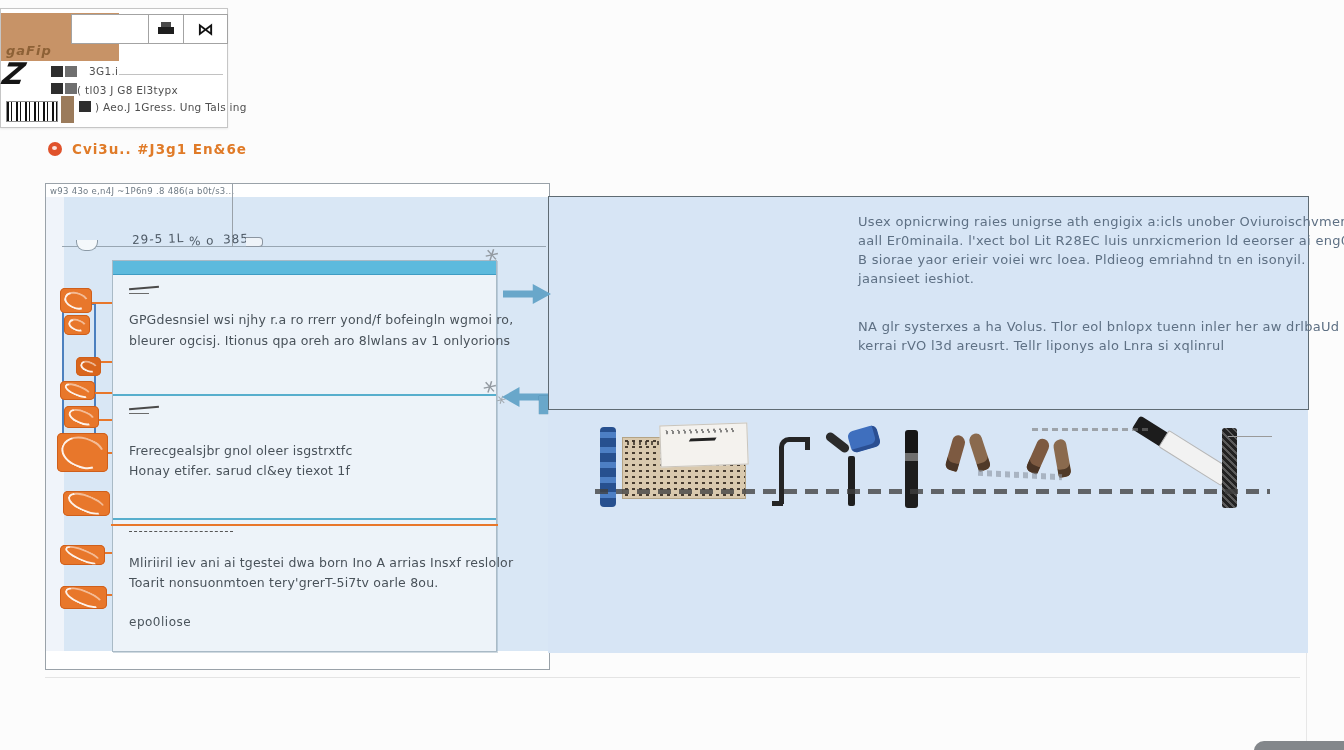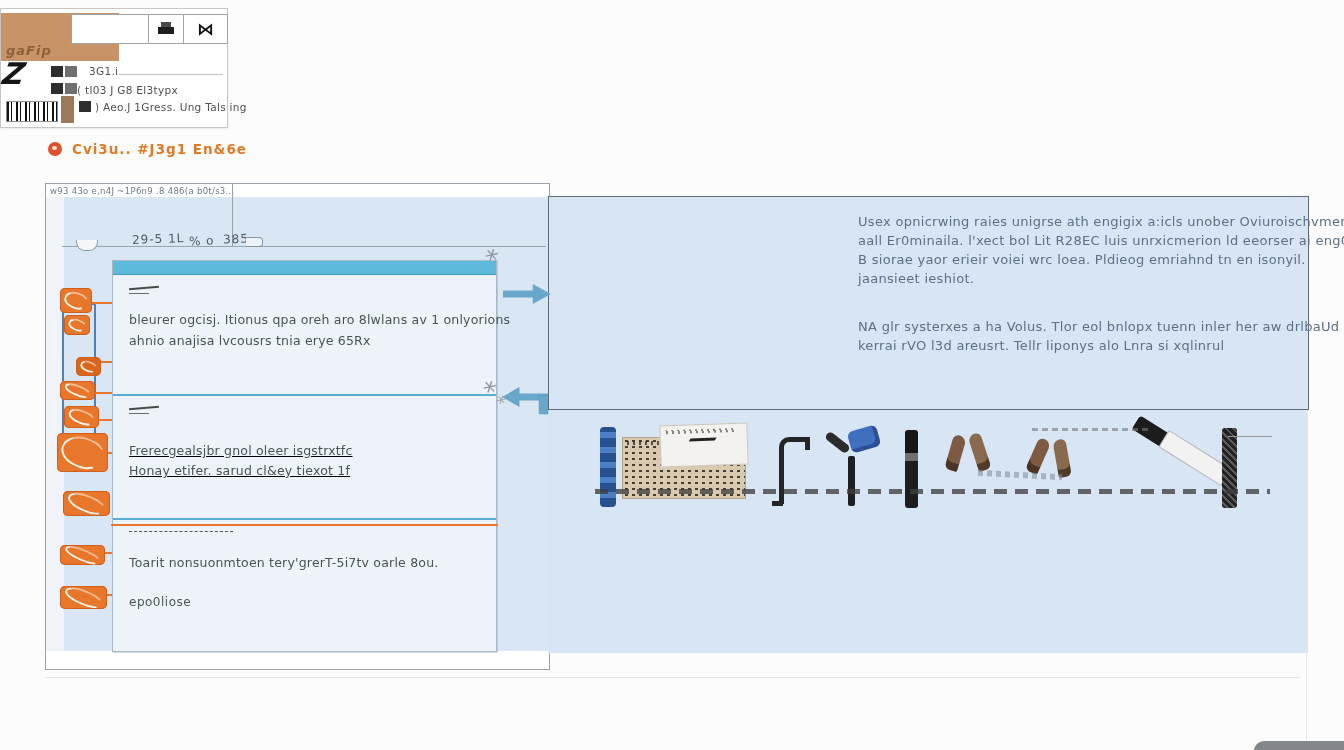--- a/index.html
+++ b/index.html
@@ -88,21 +88,21 @@
   
   .card{position:absolute;left:112px;top:260px;width:383px;height:390px;background:#edf3f9;
         border:1px solid #a9bac6;box-shadow:1px 1px 0 rgba(120,150,170,.35);}
   .card-top{position:absolute;left:0;top:0;right:0;height:13px;background:#5dbadd;
             border-bottom:1px solid #3f9cc3;}
   .sep-teal{position:absolute;left:0;right:0;height:0;border-top:2px solid #57aecd;}
   .sep1{top:133px;}
   .sep2{top:257px;}
   .sep-orange{position:absolute;left:-2px;right:-2px;top:263px;height:0;border-top:2px solid #e8772b;}
   .csec{position:absolute;left:16px;right:14px;}
-  .s1{top:26px;} .s2{top:146px;text-decoration:underline;} .s3{top:270px;}
+  .s1{top:26px;} .s2{top:146px;} .s3{top:270px;}
   .mk{position:relative;height:16px;margin-bottom:6px;}
   .mk .l1{width:30px;border-top:2px solid #4a4a4a;transform:rotate(-5deg);}
   .mk .l2{width:20px;border-top:1.5px solid #6b6b6b;margin-top:4px;}
   .mk.w .l1{width:104px;border-top:1px dashed #555;transform:none;}
   .cline{font-size:12.5px;color:#49525a;line-height:21px;letter-spacing:.2px;white-space:nowrap;}
   .s2 .cline,.s3 .cline{line-height:20px;}
   .cfoot{margin-top:22px;font-size:12px;color:#4a545c;letter-spacing:.5px;}
   .scrib{position:absolute;font-size:26px;color:#939aa1;transform:rotate(18deg);line-height:1;}
   .scrib.sm{font-size:18px;color:#a0a7ad;}
 
@@ -248,38 +248,39 @@
   <div class="tile t8"></div>
   <div class="tile t9"></div>
 
   <div class="card">
     <div class="card-top"></div>
     <div class="csec s1">
       <div class="mk">
           <div class="l1"></div>
           <div class="l2"></div>
         </div>
+      <div class="cline">GPGdesnsiel wsi njhy r.a ro rrerr yond/f bofeingln wgmoi ro,</div>
       <div class="cline">bleurer ogcisj. Itionus qpa oreh aro 8lwlans av 1 onlyorions</div>
-      <div class="cline">ahnio anajisa lvcousrs tnia erye 65Rx</div>
     </div>
     <div class="sep-teal sep1"></div>
     <div class="csec s2">
       <div class="mk">
           <div class="l1"></div>
           <div class="l2"></div>
         </div>
       <div class="cline" style="margin-top:18px;">Frerecgealsjbr gnol oleer isgstrxtfc</div>
       <div class="cline">Honay etifer. sarud cl&amp;ey tiexot 1f</div>
     </div>
     <div class="sep-teal sep2"></div>
     <div class="sep-orange"></div>
     <div class="csec s3">
       <div class="mk w">
           <div class="l1"></div>
         </div>
+      <div class="cline">Mliriiril iev ani ai tgestei dwa born Ino A arrias Insxf reslolor</div>
       <div class="cline">Toarit nonsuonmtoen tery'grerT-5i7tv oarle 8ou.</div>
       <div class="cfoot">epo0liose</div>
     </div>
   </div>
   <span class="scrib" style="left:484px;top:246px;">*</span>
   <span class="scrib" style="left:482px;top:378px;">*</span>
   <span class="scrib sm" style="left:496px;top:394px;">*</span>
 
   <div class="arrow-r"></div>
   <div class="arrow-l"></div>

